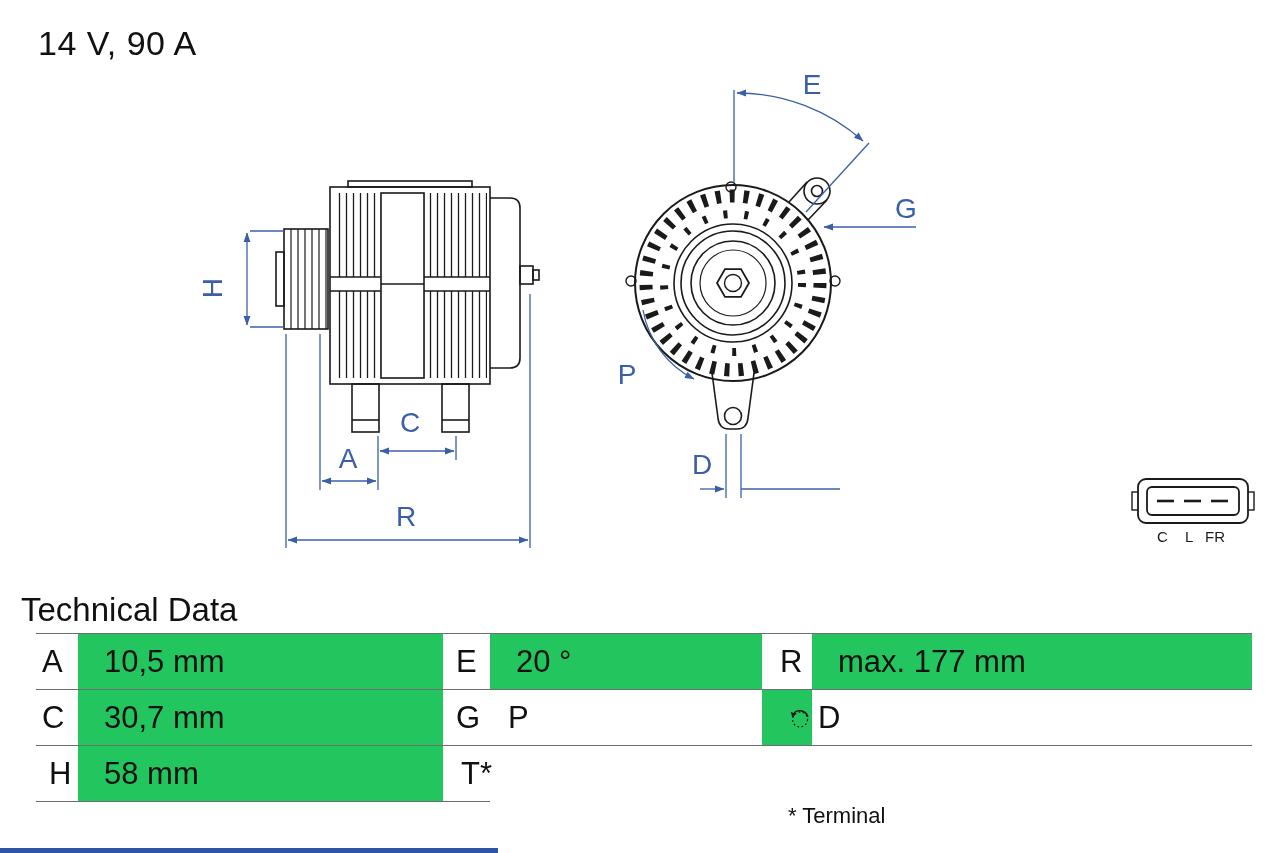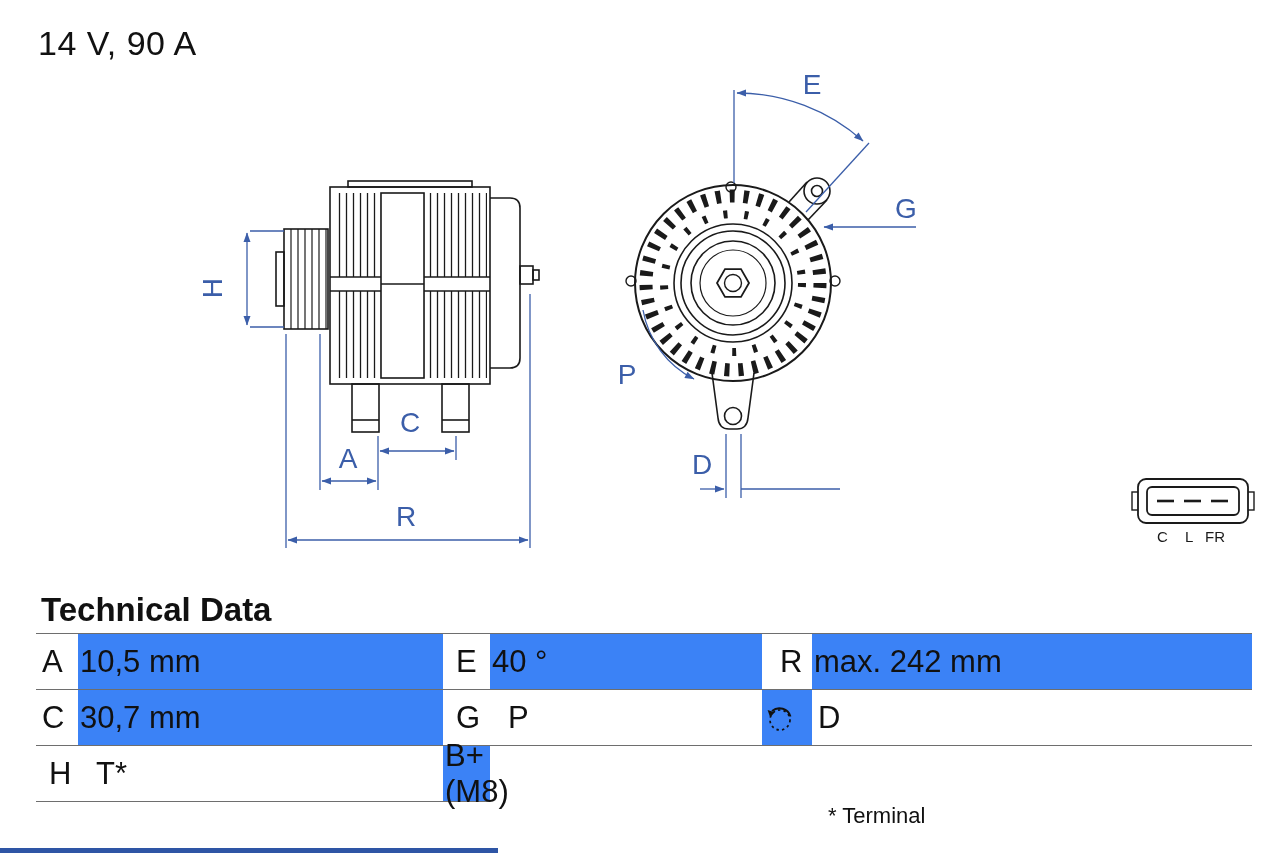--- a/index.html
+++ b/index.html
@@ -1,30 +1,30 @@
 <!DOCTYPE html>
 <html><head>
 <meta charset="utf-8">
 <style>
   html,body{margin:0;padding:0;background:#fff;}
   .screen{position:relative;width:1280px;height:853px;background:#fff;overflow:hidden;
           font-family:"Liberation Sans","DejaVu Sans",sans-serif;color:#111;}
   .rating{position:absolute;left:38px;top:24px;font-size:34px;letter-spacing:0.5px;}
   .drawing{position:absolute;left:0;top:0;width:1280px;height:575px;}
-  .td-title{position:absolute;left:41px;top:591px;font-size:33px;font-weight:700;}
+  .td-title{position:absolute;left:21px;top:591px;font-size:33px;font-weight:400;}
   .td-table{position:absolute;left:36px;top:633px;width:1216px;display:grid;
             grid-template-columns:42px 365px 47px 272px 50px 1fr;border-top:1px solid #6e6e6e;}
   .cell{height:55px;display:flex;align-items:center;border-bottom:1px solid #6e6e6e;font-size:31px;}
   .key{background:#fff;}
   .k1{padding-left:6px;}
   .k2{padding-left:13px;}
   .k3{padding-left:18px;}
-  .val{background:#3b82f6;padding-left:2px;}
+  .val{background:#22c55e;padding-left:26px;}
   .condensed{display:inline-block;transform:scaleX(0.84);transform-origin:left center;white-space:nowrap;}
-  .footnote{position:absolute;left:828px;top:803px;font-size:22px;}
+  .footnote{position:absolute;left:788px;top:803px;font-size:22px;}
   .accent-bar{position:absolute;left:0;top:848px;width:498px;height:5px;background:#2e55a5;}
 </style>
 </head>
 <body>
 
 <div class="screen">
 
   <div class="rating">14 V, 90 A</div>
 
   <svg class="drawing" viewBox="0 0 1280 575">
@@ -150,39 +150,39 @@
     </g>
   </svg>
 
   <div class="td-title">Technical Data</div>
 
   <div class="td-table">
 
     <div class="cell key k1">A</div>
     <div class="cell val">10,5 mm</div>
     <div class="cell key k2">E</div>
-    <div class="cell val">40 °</div>
+    <div class="cell val">20 °</div>
     <div class="cell key k3">R</div>
-    <div class="cell val">max. 242 mm</div>
+    <div class="cell val">max. 177 mm</div>
 
     <div class="cell key k1">C</div>
     <div class="cell val">30,7 mm</div>
     <div class="cell key k2">G</div>
     <div class="cell key k3">P</div>
     <div class="cell val">
       <svg width="32" height="32" viewBox="0 0 32 32">
         <circle cx="16" cy="18" r="10" fill="none" stroke="#111" stroke-width="1.7" stroke-dasharray="2.4 3.2"></circle>
         <path d="M 26.5 14.5 A 11.5 11.5 0 0 0 8 9" fill="none" stroke="#111" stroke-width="1.9"></path>
         <path d="M3.6 8.0 L10.6 10.2 L6.2 15.6 Z" fill="#111" stroke="none"></path>
       </svg>
     </div>
 
     <div class="cell key k1">D</div>
     <div class="cell key k2">H</div>
+    <div class="cell val">58 mm</div>
     <div class="cell key k3">T*</div>
-    <div class="cell val">B+(M8)</div>
   </div>
 
   <div class="footnote">* Terminal</div>
 
   <div class="accent-bar"></div>
 
 </div>
 
 </body></html>

